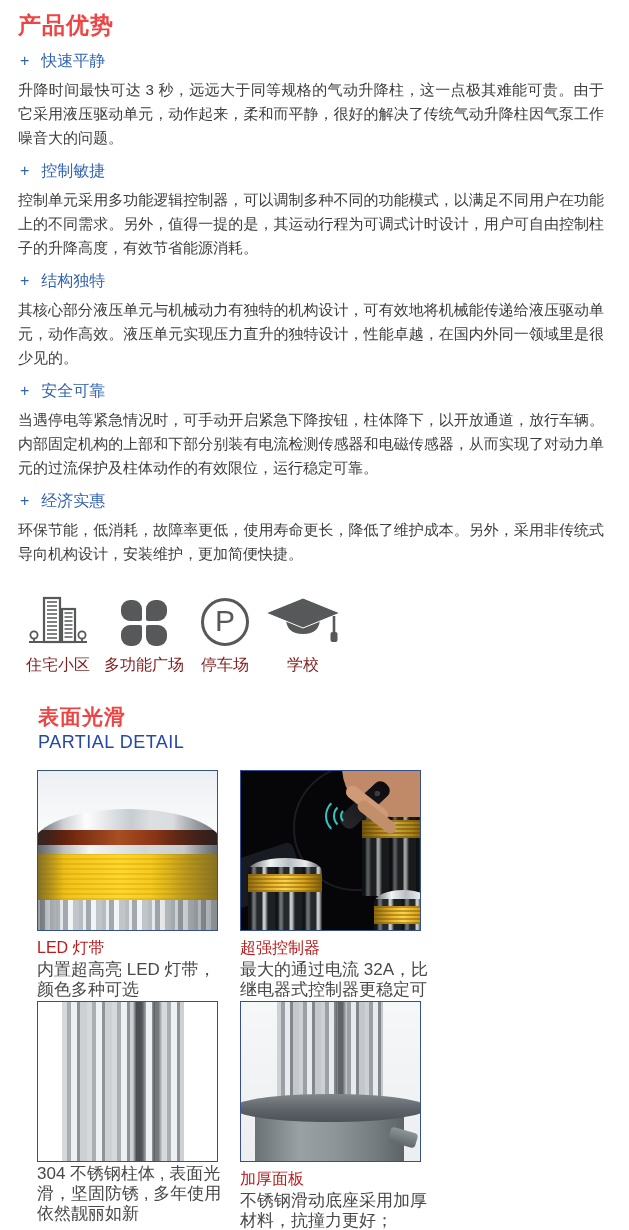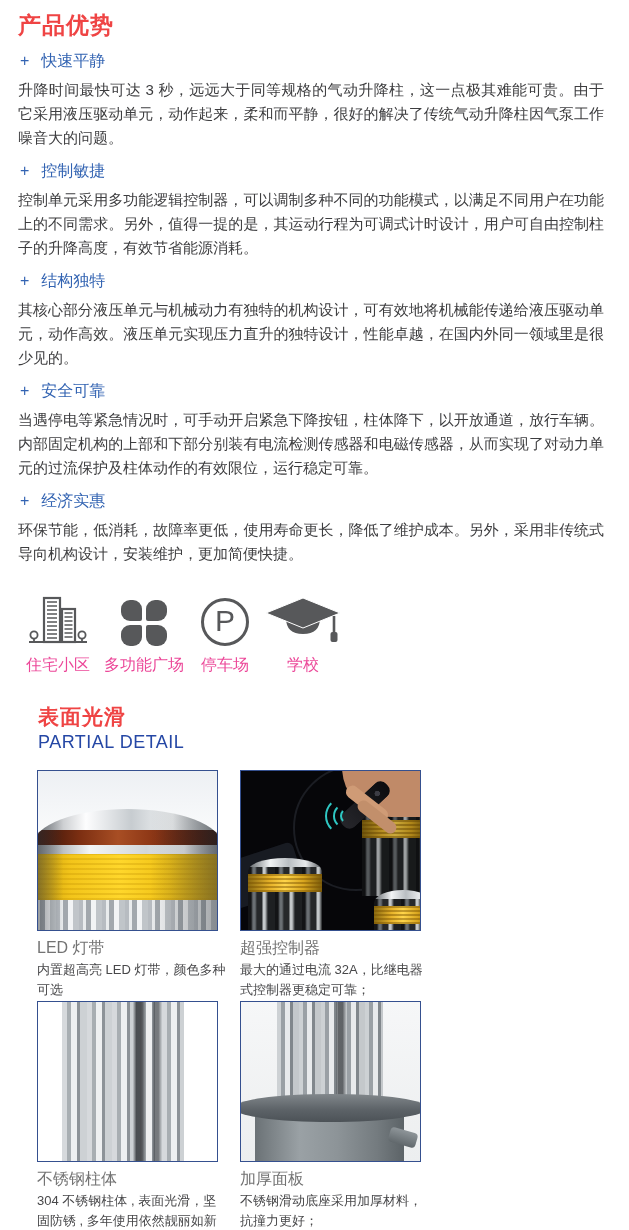--- a/index.html
+++ b/index.html
@@ -14,40 +14,40 @@
   .adv-item { margin-top:10px; }
   .adv-item:first-of-type { margin-top:18px; }
   .adv-head { display:flex; align-items:baseline; font-size:16px; color:#3263b2; line-height:22px; }
   .adv-plus { margin:0 12px 0 2px; font-size:16px; }
   .adv-body { margin-top:6px; width:586px; font-size:15px; line-height:24px; color:#3d3d3f; text-align:justify; }
 
   
   .scenes { margin:24px 0 0 18px; display:flex; align-items:flex-end; }
   .scene { display:flex; flex-direction:column; align-items:center; }
   .scene-icon { height:56px; display:flex; align-items:flex-end; justify-content:center; }
-  .scene-label { margin-top:9px; font-size:16px; color:#ec4899; white-space:nowrap; }
+  .scene-label { margin-top:9px; font-size:16px; color:#7f1d1d; white-space:nowrap; }
   .s1{width:80px;} .s2{width:92px;} .s3{width:70px;} .s4{width:86px;} .s5{width:80px;}
   .clover { width:46px; height:46px; display:grid; grid-template-columns:21px 21px; grid-template-rows:21px 21px; gap:4px; }
   .petal { background:#57585a; }
   .petal.p1{ border-radius:9px 9px 2px 9px; }
   .petal.p2{ border-radius:9px 9px 9px 2px; }
   .petal.p3{ border-radius:9px 2px 9px 9px; }
   .petal.p4{ border-radius:2px 9px 9px 9px; }
   .pcircle { width:48px; height:48px; border:3px solid #57585a; border-radius:50%;
              display:flex; align-items:center; justify-content:center; }
   .pletter { font-size:30px; color:#57585a; line-height:1; padding-bottom:2px; }
 
   
   .detail { margin-top:28px; }
   .detail-titles { padding-left:38px; }
   .cards { margin:18px 0 0 37px; display:grid; grid-template-columns:181px 181px; column-gap:22px;
            grid-auto-rows:216px; row-gap:15px; }
   .imgbox { position:relative; width:181px; height:161px; border:1px solid #35508f; overflow:hidden; background:#fff; }
-  .card-title { margin-top:7px; font-size:16px; color:#737373; line-height:20px; }
-  .card-desc { margin-top:2px; width:192px; font-size:13px; line-height:20px; color:#48484a; }
+  .card-title { margin-top:7px; font-size:16px; color:#b91c1c; line-height:20px; }
+  .card-desc { margin-top:2px; width:192px; font-size:17px; line-height:20px; color:#48484a; }
 
   
   .art-led { background:linear-gradient(180deg,#edf0f3 0%,#fafbfc 40%,#f1f3f5 100%); }
   .led-bollard { position:absolute; left:-5px; right:-5px; top:38px; bottom:-2px;
                  border-radius:50% 50% 0 0 / 36px; overflow:hidden; display:flex; flex-direction:column; }
   .led-cap   { height:21px; background:linear-gradient(90deg,#8e9398,#fdfdfe 28%,#c7ccd0 52%,#f4f6f7 74%,#878d92); }
   .led-red   { height:15px; background:linear-gradient(90deg,#2c0f08,#7d2f12 25%,#a84e24 45%,#8a3414 65%,#451507 88%,#1f0a04); }
   .led-ring  { height:9px;  background:linear-gradient(90deg,#7e848a,#f3f5f6 30%,#d2d6d9 60%,#eef0f2 80%,#757b81); }
   .led-yellow{ height:46px;
       background:repeating-linear-gradient(0deg, rgba(190,140,0,0.28) 0 2px, rgba(255,255,255,0) 2px 5px),
@@ -260,21 +260,20 @@
           <div class="rm-arc rm-a3"></div>
         </div>
         <div class="card-title">超强控制器</div>
         <div class="card-desc">最大的通过电流 32A，比继电器式控制器更稳定可靠；</div>
       </div>
 
       <div class="card">
         <div class="imgbox art-column">
           <div class="col-steel"></div>
         </div>
-        <div class="card-title">不锈钢柱体</div>
         <div class="card-desc">304 不锈钢柱体 , 表面光滑，坚固防锈 , 多年使用依然靓丽如新</div>
       </div>
 
       <div class="card">
         <div class="imgbox art-panel">
           <div class="pn-base"></div>
           <div class="pn-nozzle"></div>
           <div class="pn-col"></div>
           <div class="pn-flange"></div>
         </div>

